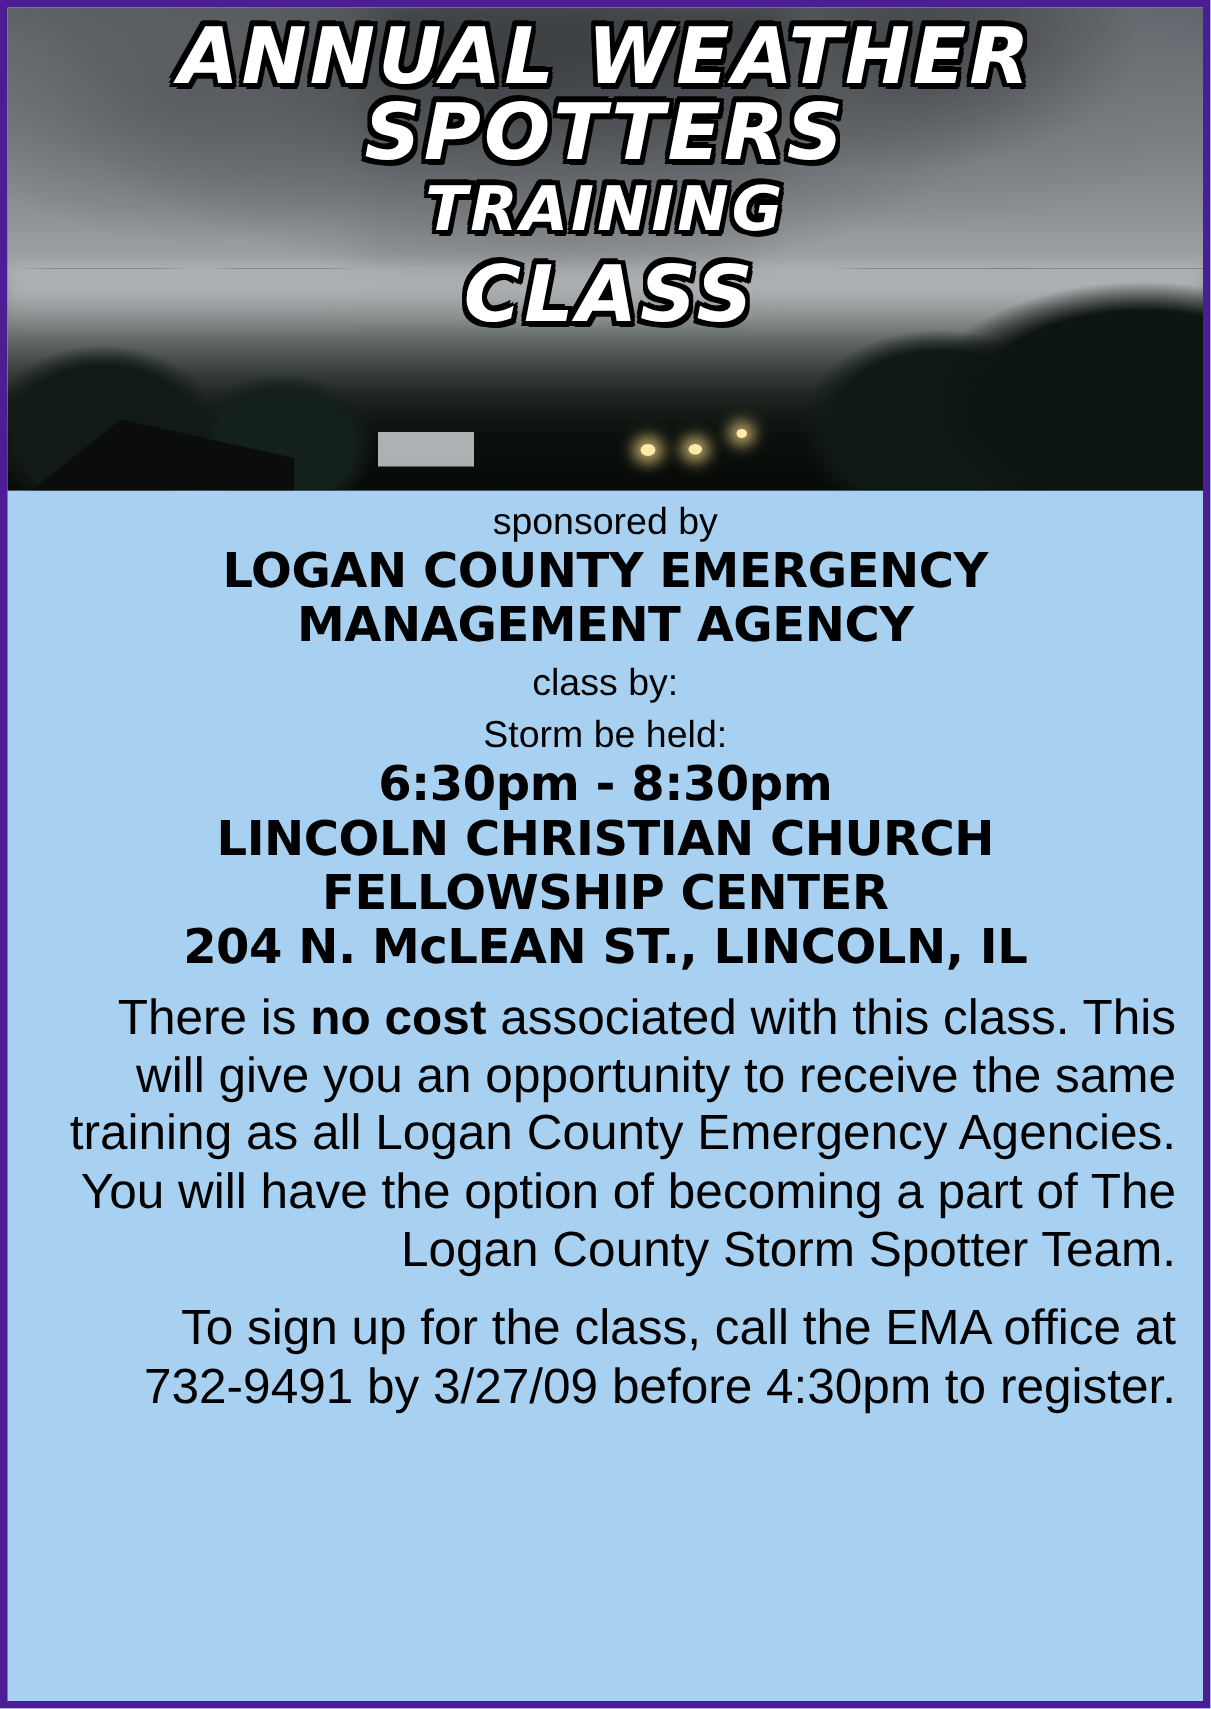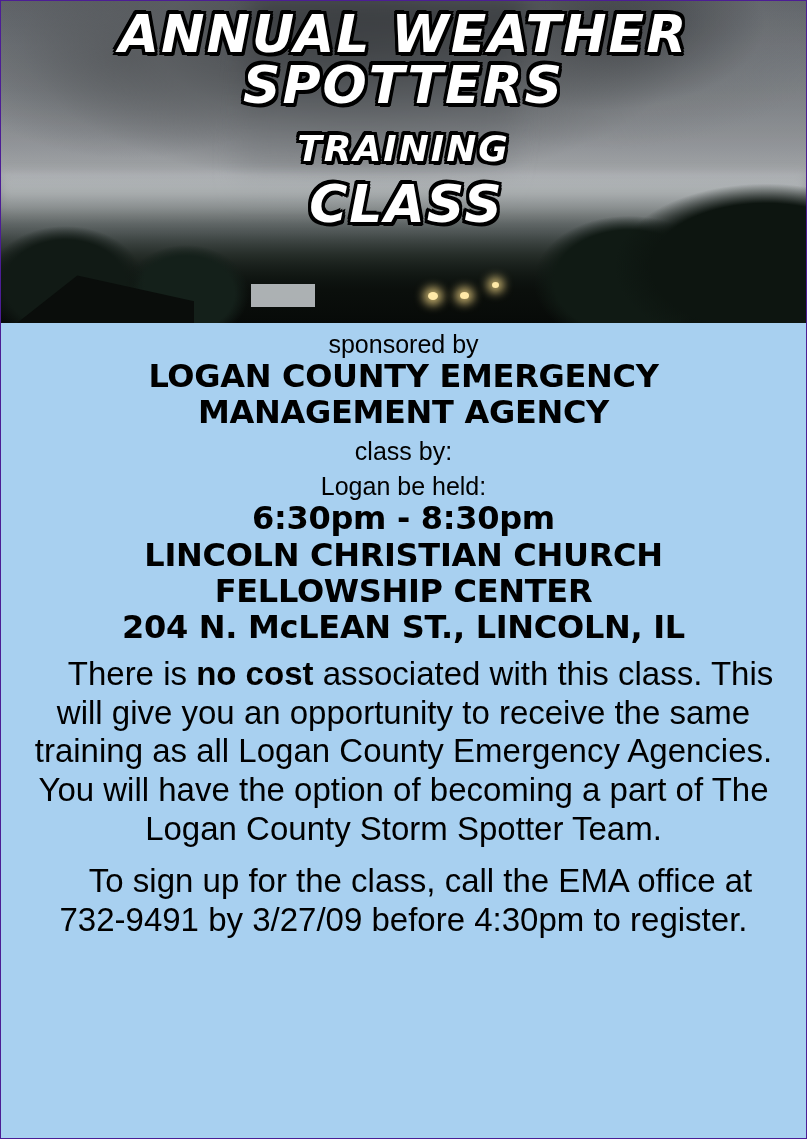--- a/index.html
+++ b/index.html
@@ -8,21 +8,21 @@
     background: #ffffff;
   }
   body {
     font-family: "Liberation Sans", sans-serif;
   }
   .poster {
     position: relative;
     width: 807px;
     height: 1139px;
     box-sizing: border-box;
-    border: 1px solid #4c1d95;
+    border: 5px solid #4c1d95;
     background: #a8d0f0;
     overflow: hidden;
   }
 
   
   .photo {
     position: relative;
     width: 100%;
     height: 322px;
     overflow: hidden;
@@ -131,21 +131,21 @@
     line-height: 0.98;
     text-shadow:
       -3px -3px 0 #000, 3px -3px 0 #000, -3px 3px 0 #000, 3px 3px 0 #000,
       0px -3px 0 #000, 0px 3px 0 #000, -3px 0px 0 #000, 3px 0px 0 #000,
       -2px -4px 0 #000, 2px 4px 0 #000;
     font-size: 52px;
     margin: 0;
     padding: 0 10px;
   }
   .title-line.l1 { font-size: 52px; }
-  .title-line.l2 { font-size: 36px; margin-top: 20px; }
+  .title-line.l2 { font-size: 41px; margin-top: 4px; }
   .title-line.l3 { font-size: 52px; margin-top: 13px; padding-left: 16px; }
 
   
   .body {
     padding: 6px 14px 0 14px;
     color: #000000;
     text-align: center;
   }
   .lbl {
     font-family: "Liberation Sans", sans-serif;
@@ -159,21 +159,21 @@
     font-weight: bold;
     font-size: 32px;
     line-height: 1.1;
     margin: 1px 0 0 0;
     letter-spacing: -0.3px;
   }
   .hdr.wide { font-size: 29px; letter-spacing: -0.8px; }
   .spacer-sm { height: 6px; }
 
   .para {
-    text-align: center;
+    text-align: right;
     font-family: "Liberation Sans", sans-serif;
     font-size: 33px;
     line-height: 1.17;
     margin: 10px 0 0 0;
     padding: 0 4px;
     text-indent: 34px;
   }
   .para b { font-weight: bold; }
   .para.p2 { margin-top: 14px; }
 </style>
@@ -205,21 +205,21 @@
     <div class="lbl">sponsored by</div>
     <div class="hdr">LOGAN COUNTY EMERGENCY</div>
     <div class="hdr">MANAGEMENT AGENCY</div>
 
     <div class="spacer-sm"></div>
 
     <div class="lbl">class by:</div>
 
     <div class="spacer-sm"></div>
 
-    <div class="lbl">Logan be held:</div>
+    <div class="lbl">Storm be held:</div>
     <div class="hdr">6:30pm - 8:30pm</div>
     <div class="hdr">LINCOLN CHRISTIAN CHURCH</div>
     <div class="hdr">FELLOWSHIP CENTER</div>
     <div class="hdr">204 N. McLEAN ST., LINCOLN, IL</div>
 
     <p class="para p1"><span>There is </span><b>no cost</b><span> associated with this class.  This will give you an opportunity to receive the same training as all Logan County Emergency Agencies.  You will have the option of becoming a part of The Logan County Storm Spotter Team.</span></p>
 
     <p class="para p2">To sign up for the class, call the EMA office at 732-9491 by 3/27/09 before 4:30pm to register.</p>
 
   </div>

